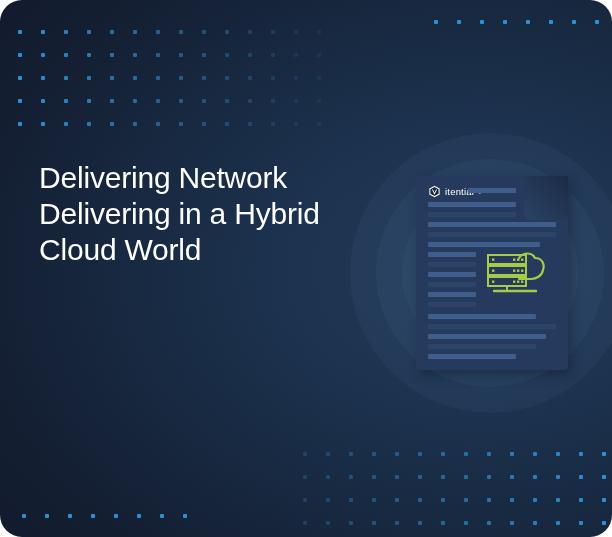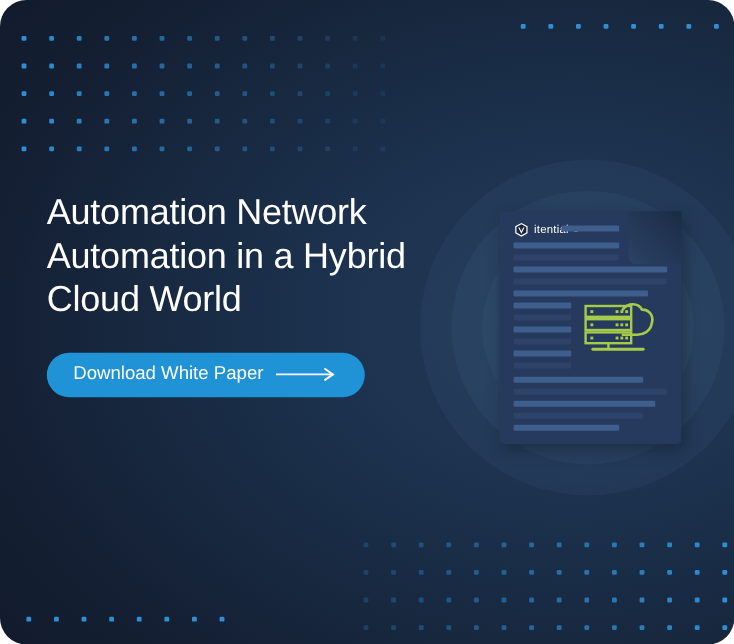--- a/index.html
+++ b/index.html
@@ -329,28 +329,21 @@
       <div class="dot" style="left: 45px; top: 514px; opacity: 1;"></div>
       <div class="dot" style="left: 68px; top: 514px; opacity: 1;"></div>
       <div class="dot" style="left: 91px; top: 514px; opacity: 1;"></div>
       <div class="dot" style="left: 114px; top: 514px; opacity: 1;"></div>
       <div class="dot" style="left: 137px; top: 514px; opacity: 1;"></div>
       <div class="dot" style="left: 160px; top: 514px; opacity: 1;"></div>
       <div class="dot" style="left: 183px; top: 514px; opacity: 1;"></div>
     </div>
 
   <div class="content">
-    <h1 class="headline">Automation Network Automation in a Hybrid Cloud World</h1>
-    <a class="cta" href="#">
-      <span class="cta-label">Download White Paper</span>
-      <svg class="cta-arrow" width="52" height="12" viewBox="0 0 52 12">
-        <path d="M0 6 H46" stroke="#ffffff" stroke-width="1.6" fill="none"></path>
-        <path d="M41 1.5 L47.5 6 L41 10.5" stroke="#ffffff" stroke-width="1.6" fill="none" stroke-linecap="square"></path>
-      </svg>
-    </a>
+    <h1 class="headline">Delivering Network Delivering in a Hybrid Cloud World</h1>
   </div>
 
   <div class="doc-wrap">
     <div class="doc-shadow"></div>
     <div class="doc"></div>
     <div class="doc-fold"></div>
 
     <div class="doc-logo">
       <svg width="13" height="13" viewBox="0 0 24 24">
         <path d="M12 1.5 L21.5 6.6 L21.5 17.4 L12 22.5 L2.5 17.4 L2.5 6.6 Z" fill="#ffffff"></path>

